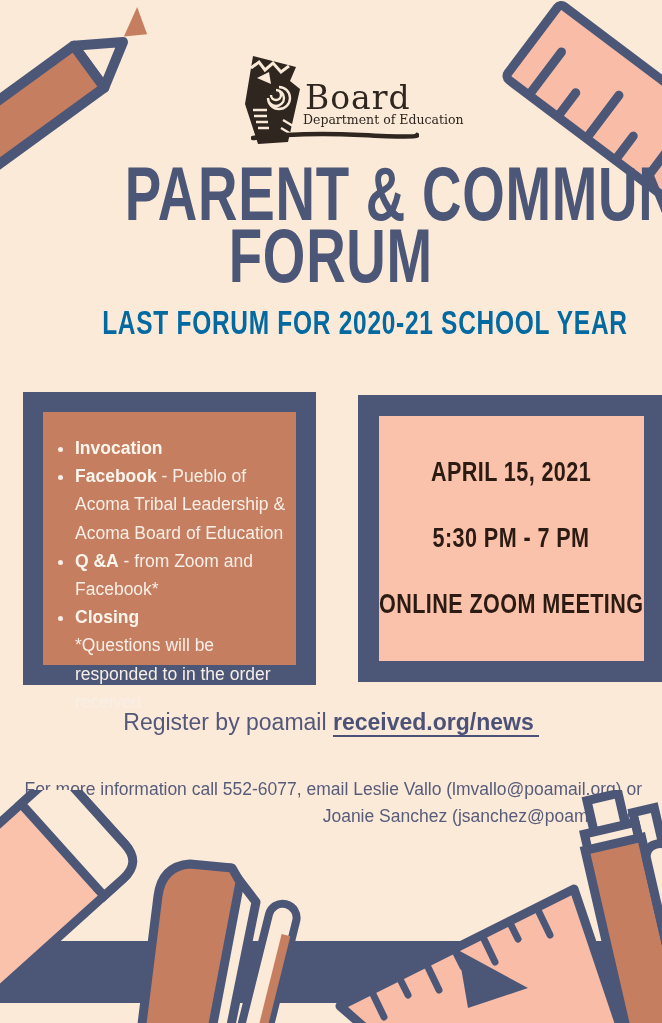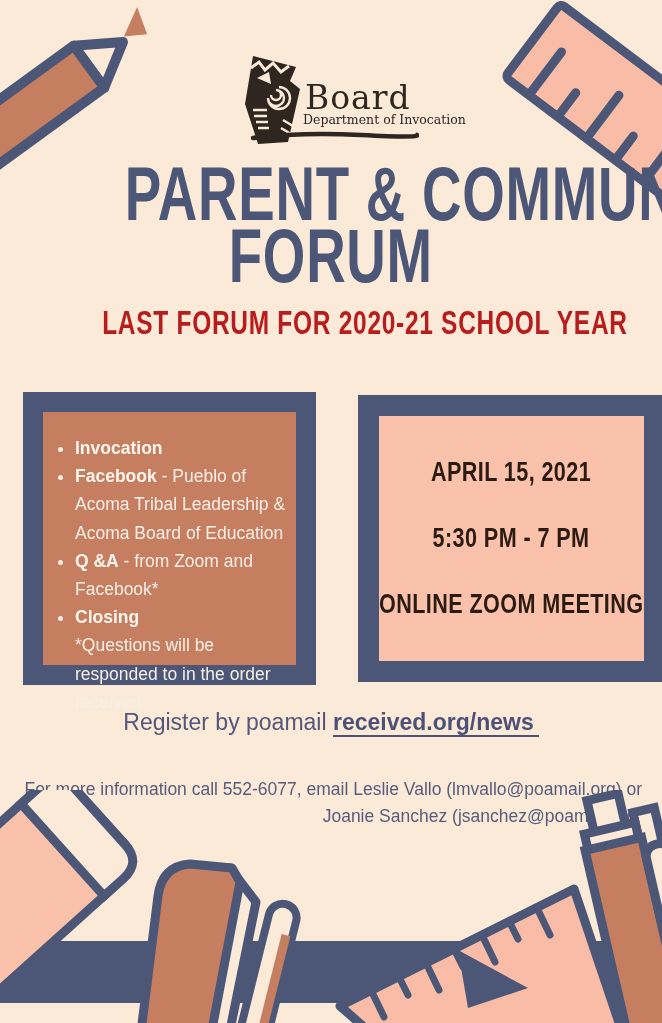--- a/index.html
+++ b/index.html
@@ -15,21 +15,21 @@
              font-size:33px;color:#2e261f;letter-spacing:1px;}
   .logo-sub{position:absolute;left:60px;top:62px;font-family:"DejaVu Serif",serif;
             font-size:12.5px;color:#2e261f;white-space:nowrap;}
   .logo-swoosh{position:absolute;left:8px;top:80px;}
 
   
   .cond{display:inline-block;transform:scaleX(0.72);transform-origin:50% 50%;white-space:nowrap;}
   .title{position:absolute;left:0;top:163px;width:662px;text-align:center;
          color:#4c5777;font-weight:700;font-size:76px;line-height:62px;letter-spacing:1px;}
   .subtitle{position:absolute;left:0;top:302px;width:662px;text-align:center;
-            color:#b91c1c;font-weight:700;font-size:34px;line-height:40px;letter-spacing:1px;}
+            color:#0369a1;font-weight:700;font-size:34px;line-height:40px;letter-spacing:1px;}
 
   
   .agenda-box{position:absolute;left:23px;top:392px;width:293px;height:293px;
               box-sizing:border-box;border:20px solid #4c5777;background:#c67e60;}
   .agenda-content{padding:22px 2px 0 10px;color:#f7efe7;font-size:17.5px;line-height:28.2px;}
   .agenda-content ul{margin:0;padding-left:22px;list-style:disc;}
   .agenda-content li{margin:0;padding:0;}
   .agenda-content .b{font-weight:700;color:#fdf6ee;}
   .agenda-footnote{margin:0;}
 
@@ -82,21 +82,21 @@
         <path d="M10,2 L53,13 L47,27 L57,35 L45,88 L15,90 L2,50 Z" fill="#2e261f"></path>
         <polyline points="8,14 16,8 22,16 30,9 38,18 46,12" fill="none" stroke="#fcead9" stroke-width="3"></polyline>
         <polygon points="14,24 26,18 28,30" fill="#fcead9"></polygon>
         <g fill="none" stroke="#fcead9" stroke-width="2.4">
           <path d="M36,44 m0,-11 a11,11 0 1,1 -11,11 a8,8 0 1,0 8,-8 a5,5 0 1,1 -5,5"></path>
           <path d="M10,56 h14 M11,62 h13 M13,68 h12 M15,74 h11"></path>
           <path d="M40,66 l10,6 M38,74 l10,6"></path>
         </g>
       </svg>
       <div class="logo-name">Board</div>
-      <div class="logo-sub">Department of Invocation</div>
+      <div class="logo-sub">Department of Education</div>
       <svg class="logo-swoosh" width="168" height="12" viewBox="0 0 168 12">
         <path d="M2,8 Q50,2 110,5 T166,5" fill="none" stroke="#2e261f" stroke-width="4.5" stroke-linecap="round"></path>
       </svg>
     </div>
   </div>
 
   <div class="title">
     <div><span class="cond">PARENT &amp; COMMUNITY</span></div>
     <div><span class="cond">FORUM</span></div>
   </div>

